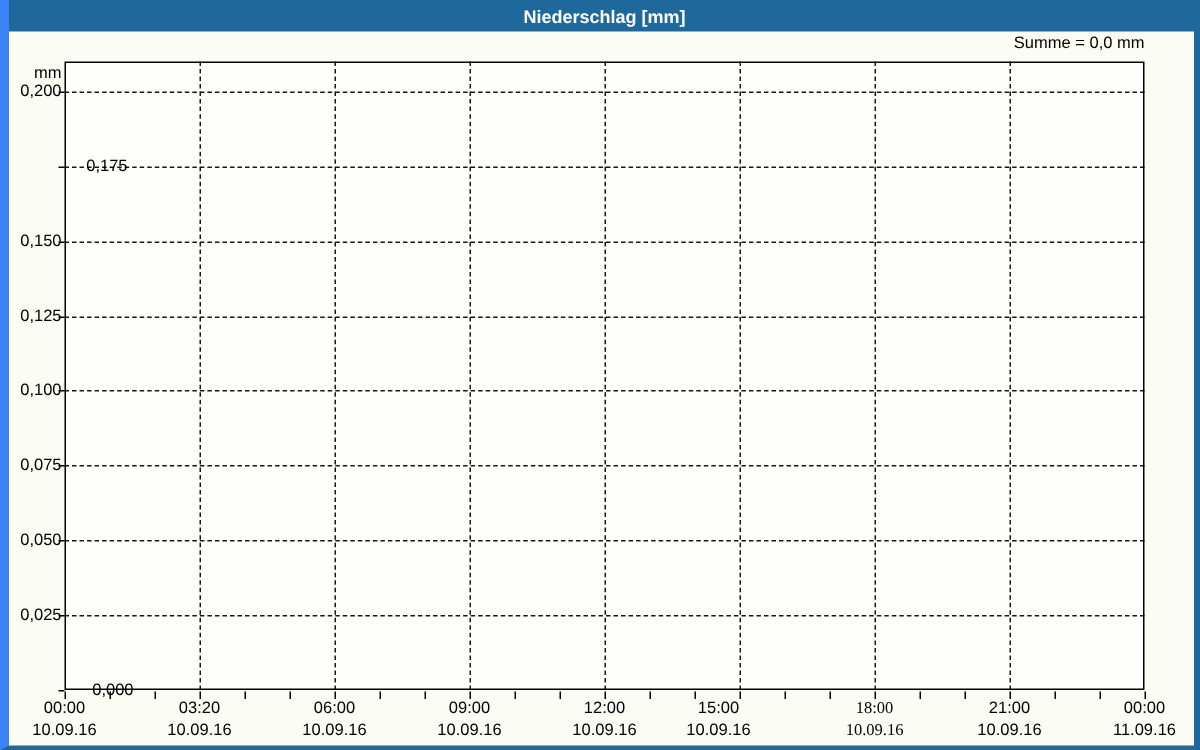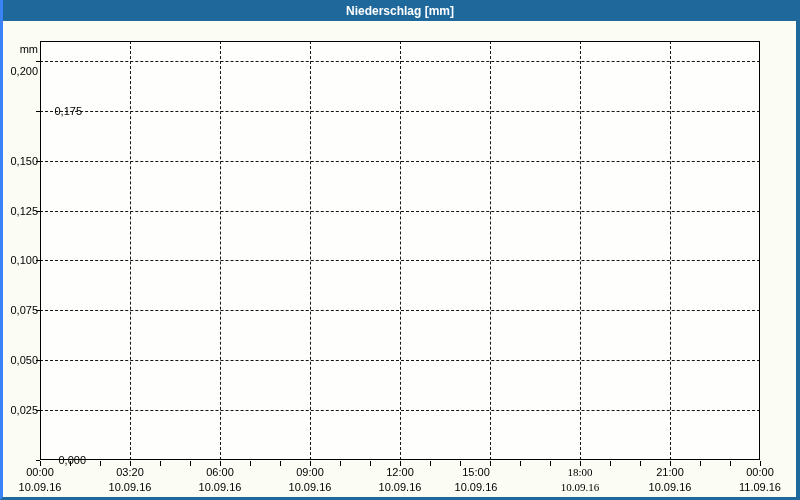--- a/index.html
+++ b/index.html
@@ -2,21 +2,21 @@
 <html><head>
 <meta charset="utf-8">
 <style>
   html,body{margin:0;padding:0;background:#e8e8e8;}
   .window{
     position:relative;
     width:800px;height:500px;
     background:#fbfcf4;
     font-family:"Liberation Sans","DejaVu Sans",sans-serif;
     box-sizing:border-box;
-    border-left:3px solid #3b82f6;
+    border-left:6px solid #3b82f6;
     border-right:4px solid #1e689c;
     border-bottom:3px solid #1e689c;
     overflow:hidden;
   }
   .titlebar{
     position:absolute;left:-3px;top:0;width:800px;height:21px;
     background:#1e689c;
     color:#ffffff;
     display:flex;align-items:center;justify-content:center;
     font-size:12px;font-weight:bold;
@@ -69,20 +69,21 @@
 </style>
 </head>
 <body>
 
 <div class="window">
 
   <div class="titlebar">
     <span>Niederschlag [mm]</span>
   </div>
 
+  <div class="annotation">Summe = 0,0 mm</div>
 
   <div class="unit-label">mm</div>
 
   <div class="plot" id="plot">
       <div class="hgrid" style="top: 20px;"></div>
       <div class="hgrid" style="top: 70px;"></div>
       <div class="hgrid" style="top: 120px;"></div>
       <div class="hgrid" style="top: 170px;"></div>
       <div class="hgrid" style="top: 219px;"></div>
       <div class="hgrid" style="top: 269px;"></div>
@@ -92,21 +93,21 @@
       <div class="vgrid" style="left: 180px;"></div>
       <div class="vgrid" style="left: 270px;"></div>
       <div class="vgrid" style="left: 360px;"></div>
       <div class="vgrid" style="left: 450px;"></div>
       <div class="vgrid" style="left: 540px;"></div>
       <div class="vgrid" style="left: 630px;"></div>
     </div>
   <div class="plot-border"></div>
 
   <div id="axis-overlay">
-      <div class="y-tick-label" style="top: 64px;">0,200</div>
+      <div class="y-tick-label" style="top: 54px;">0,200</div>
       <div class="y-tick-mark" style="top: 61px;"></div>
       <div class="y-tick-label" style="top: 104px; margin-left: 44px;">0,175</div>
       <div class="y-tick-mark" style="top: 111px;"></div>
       <div class="y-tick-label" style="top: 154px;">0,150</div>
       <div class="y-tick-mark" style="top: 161px;"></div>
       <div class="y-tick-label" style="top: 204px;">0,125</div>
       <div class="y-tick-mark" style="top: 211px;"></div>
       <div class="y-tick-label" style="top: 253px; text-align: right;">0,100</div>
       <div class="y-tick-mark" style="top: 260px;"></div>
       <div class="y-tick-label" style="top: 303px;">0,075</div>

